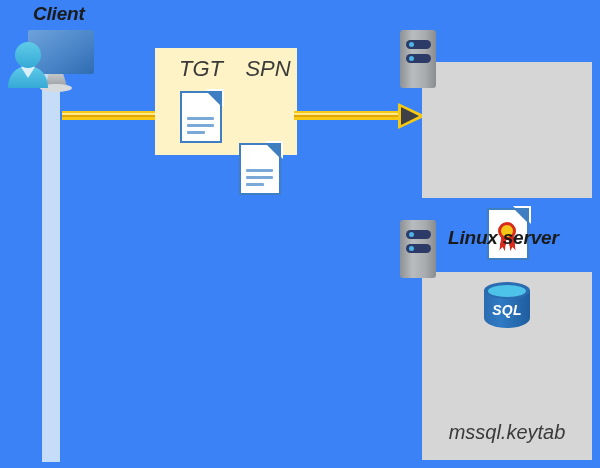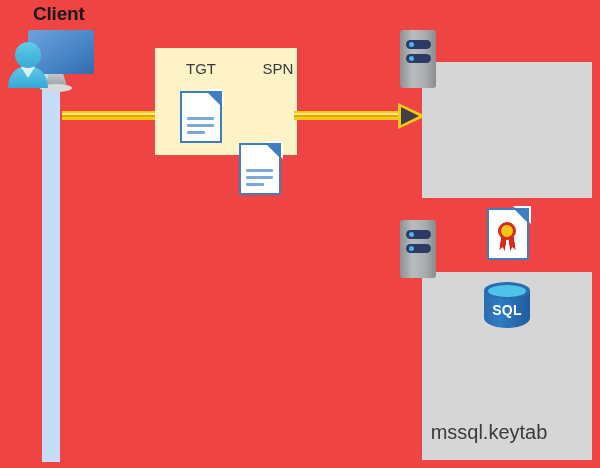--- a/index.html
+++ b/index.html
@@ -7,36 +7,37 @@
     padding: 0;
     background: #ffffff;
   }
   body {
     font-family: "Liberation Sans", sans-serif;
   }
   #diagram {
     position: relative;
     width: 600px;
     height: 468px;
-    background: #ef4444;
+    background: #3b82f6;
     overflow: hidden;
+    font-style: italic;
   }
   .abs { position: absolute; }
 
   
   .label-bold {
     font-weight: bold;
     color: #1a1a1a;
     font-size: 19px;
     line-height: 23px;
     letter-spacing: -0.2px;
   }
   .label-plain {
     color: #3a3a3a;
-    font-size: 15px;
+    font-size: 22px;
     line-height: 23px;
   }
   .doc-caption {
     color: #3a3a3a;
     font-size: 20px;
     line-height: 24px;
     text-align: center;
   }
 
   
@@ -192,27 +193,27 @@
   .db-text {
     position: absolute;
     left: 0; top: 20px;
     width: 46px;
     text-align: center;
     color: #ffffff;
     font-size: 14px;
     font-weight: bold;
     letter-spacing: 0.3px;
   }
-  #keytab-caption { left: 404px; top: 420px; width: 170px; }
+  #keytab-caption { left: 422px; top: 420px; width: 170px; }
 
   
   #tgt-doc { left: 180px; top: 91px; }
   #spn-doc { left: 239px; top: 91px; }
   #tgt-caption { left: 166px; top: 57px; width: 70px; }
-  #spn-caption { left: 243px; top: 57px; width: 70px; }
+  #spn-caption { left: 233px; top: 57px; width: 70px; }
 
   
   #client-title { left: 33px; top: 2px; }
   #dc-title     { left: 452px; top: 4px; width: 140px; text-align: center; }
   #linux-title  { left: 448px; top: 226px; }
 </style>
 </head>
 <body>
 
 <div id="diagram">
@@ -303,20 +304,21 @@
 
   <div class="abs doc-icon" id="cert-icon">
     <div class="doc-body"></div>
     <div class="doc-corner-cut"></div>
     <div class="doc-fold"></div>
     <div class="cert-ribbon left"></div>
     <div class="cert-ribbon right"></div>
     <div class="cert-seal-circle"></div>
   </div>
 
+  <div class="abs label-bold" id="linux-title">Linux server</div>
 
   <div class="abs panel" id="linux-panel"></div>
 
   <div class="abs server-icon" id="linux-server">
     <div class="server-slot s1">
         <div class="server-led"></div>
       </div>
     <div class="server-slot s2">
         <div class="server-led"></div>
       </div>

